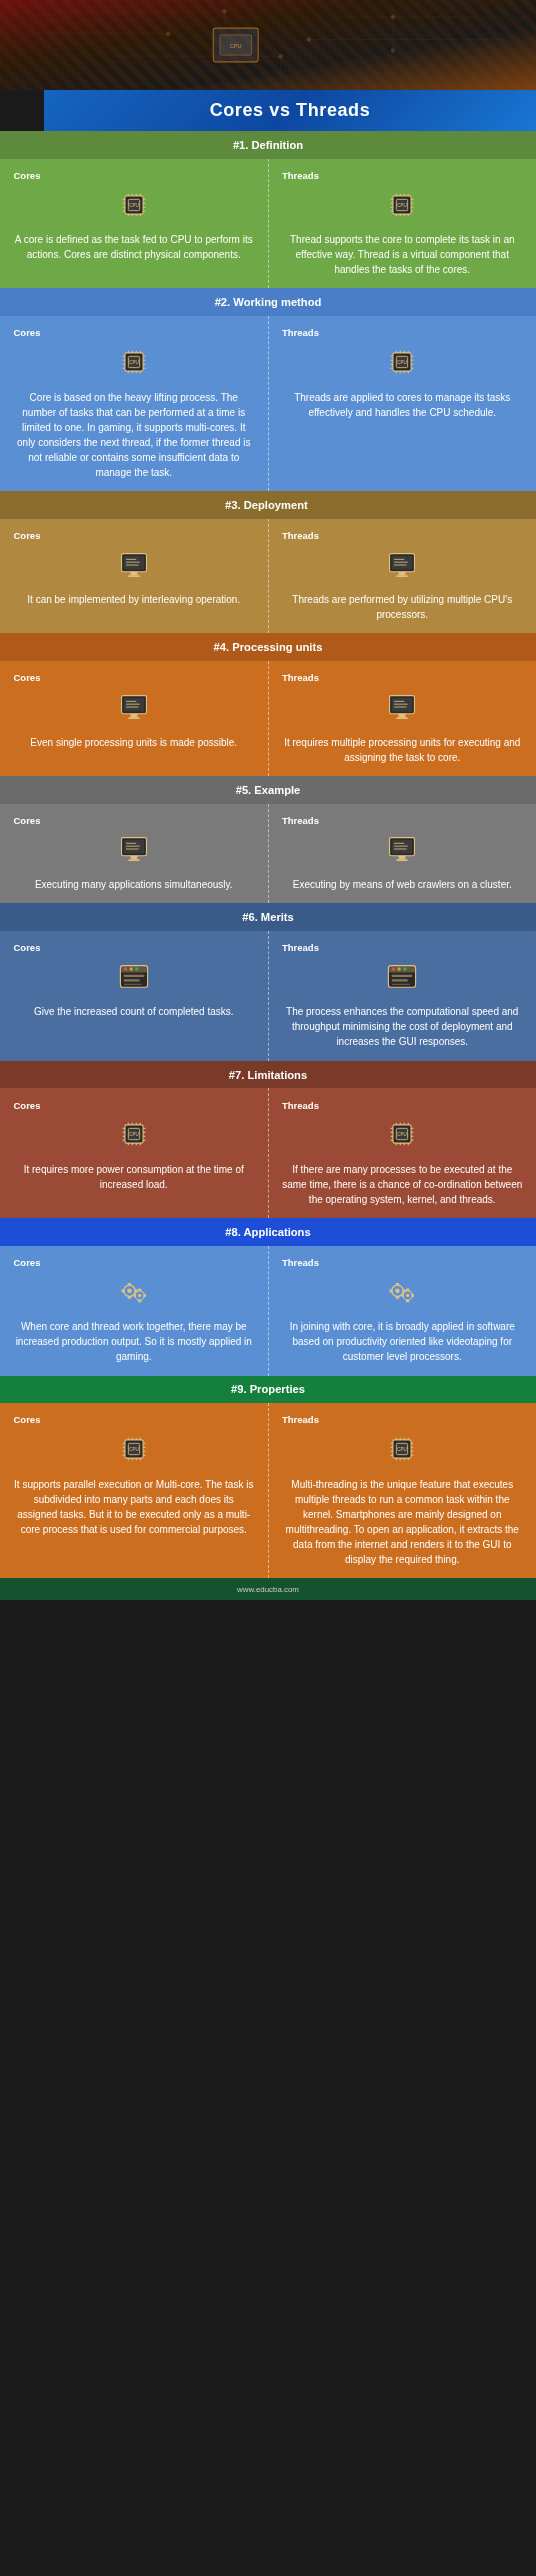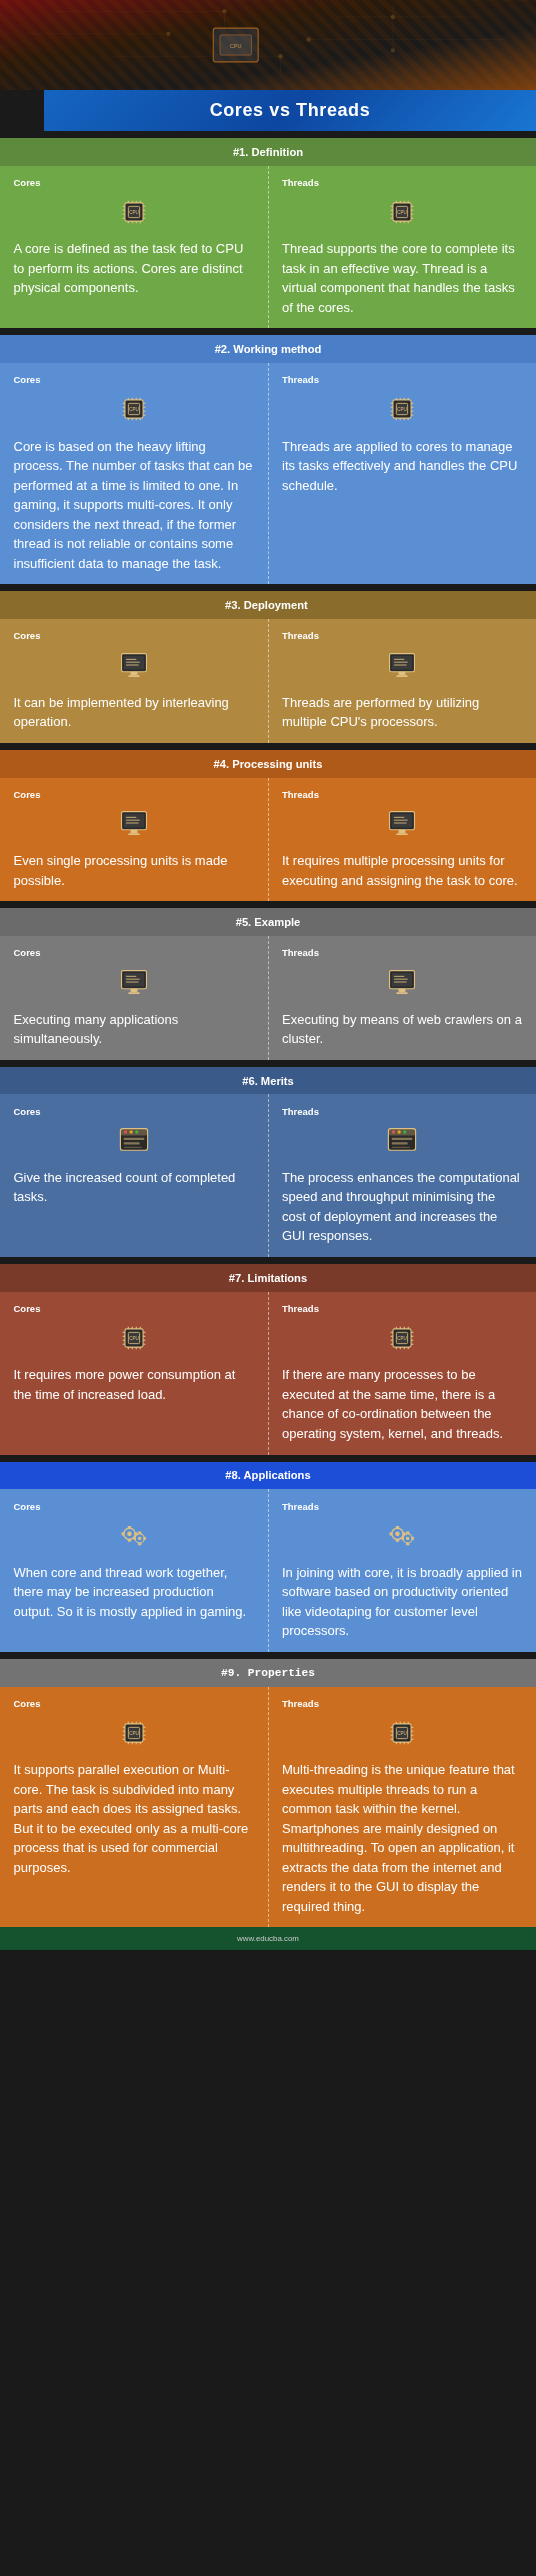--- a/index.html
+++ b/index.html
@@ -48,33 +48,32 @@
     .section {
       width: 100%;
     }
 
     .section-header {
       padding: 7.9px 11.2px;
       text-align: center;
       font-size: 11.2px;
       font-weight: bold;
       color: #fff;
-      margin-top: 7px;
     }
 
     
     .section-1 .section-header { background: #5d8a3c; }
     .section-2 .section-header { background: #4a7ec7; }
     .section-3 .section-header { background: #8a6d2c; padding-left: 8px; }
     .section-4 .section-header { background: #b05a1a; }
     .section-5 .section-header { background: #6b6b6b; }
     .section-6 .section-header { background: #3a5a8a; }
     .section-7 .section-header { background: #7a3a2a; }
     .section-8 .section-header { background: #1d4ed8; }
-    .section-9 .section-header { background: #737373; font-family: Liberation Mono, monospace; }
+    .section-9 .section-header { background: #15803d; }
 
     .section-1 .section-body { background: #6fa846; }
     .section-2 .section-body { background: #5a8fd4; }
     .section-3 .section-body { background: #b08840; }
     .section-4 .section-body { background: #cc6e20; }
     .section-5 .section-body { background: #7a7a7a; }
     .section-6 .section-body { background: #4a6ea0; }
     .section-7 .section-body { background: #9a4a35; }
     .section-8 .section-body { background: #5a8fd4; }
     .section-9 .section-body { background: #cc6e20; }
@@ -103,23 +102,23 @@
 
     .col-icon {
       text-align: center;
       margin-bottom: 5.6px;
       font-size: 27px;
       line-height: 1;
     }
 
     .col-text {
       color: #fff;
-      font-size: 13px;
+      font-size: 10px;
       line-height: 1.5;
-      text-align: left;
+      text-align: center;
     }
 
     
     .footer {
       background: #14532d;
       padding: 6.7px;
       text-align: center;
       color: #ccc;
       font-size: 7.9px;
     }

